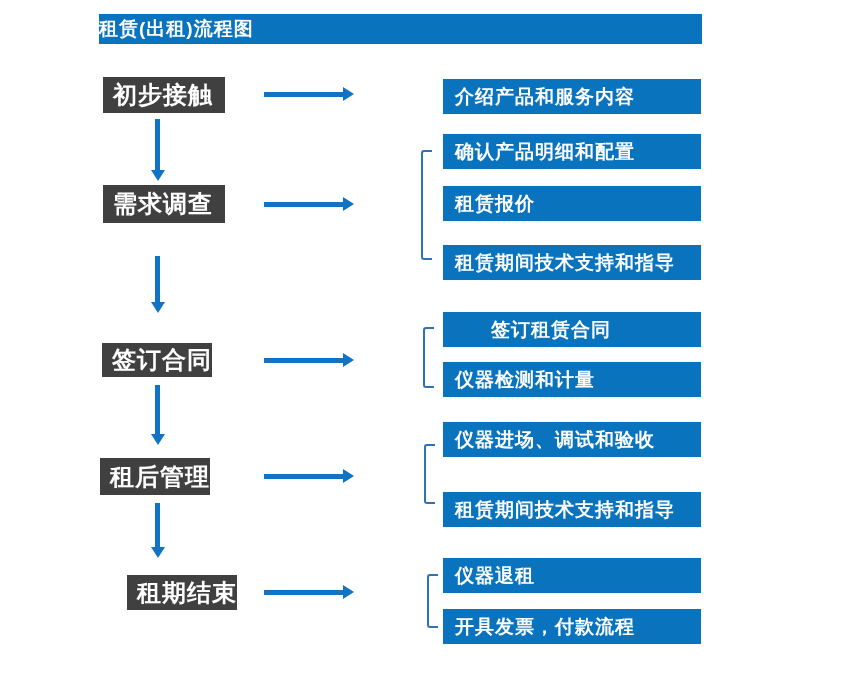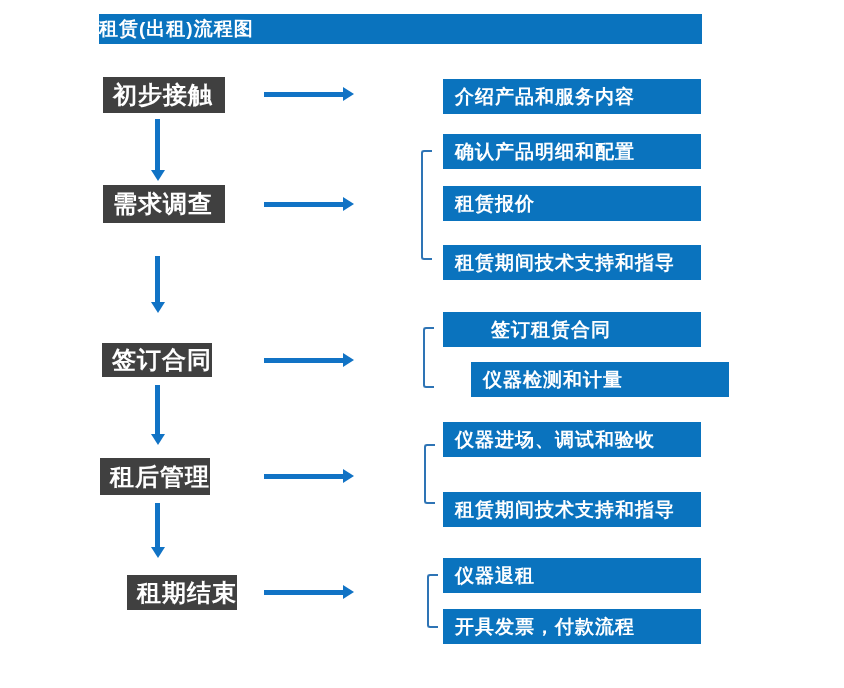--- a/index.html
+++ b/index.html
@@ -51,21 +51,21 @@
     display: flex;
     align-items: center;
     padding-left: 12px;
     letter-spacing: 1px;
   }
   .d1  { top: 79px;  }
   .d2  { top: 134px; }
   .d3  { top: 186px; }
   .d4  { top: 245px; }
   .d5  { top: 312px; padding-left: 48px; }
-  .d6  { top: 362px; margin-left: 28px; }
+  .d6  { top: 362px; }
   .d7  { top: 422px; }
   .d8  { top: 492px; }
   .d9  { top: 558px; }
   .d10 { top: 609px; }
   .h-arrow {
     position: absolute;
     left: 264px;
     width: 79px; height: 5px;
     background: #1173c5;
   }

